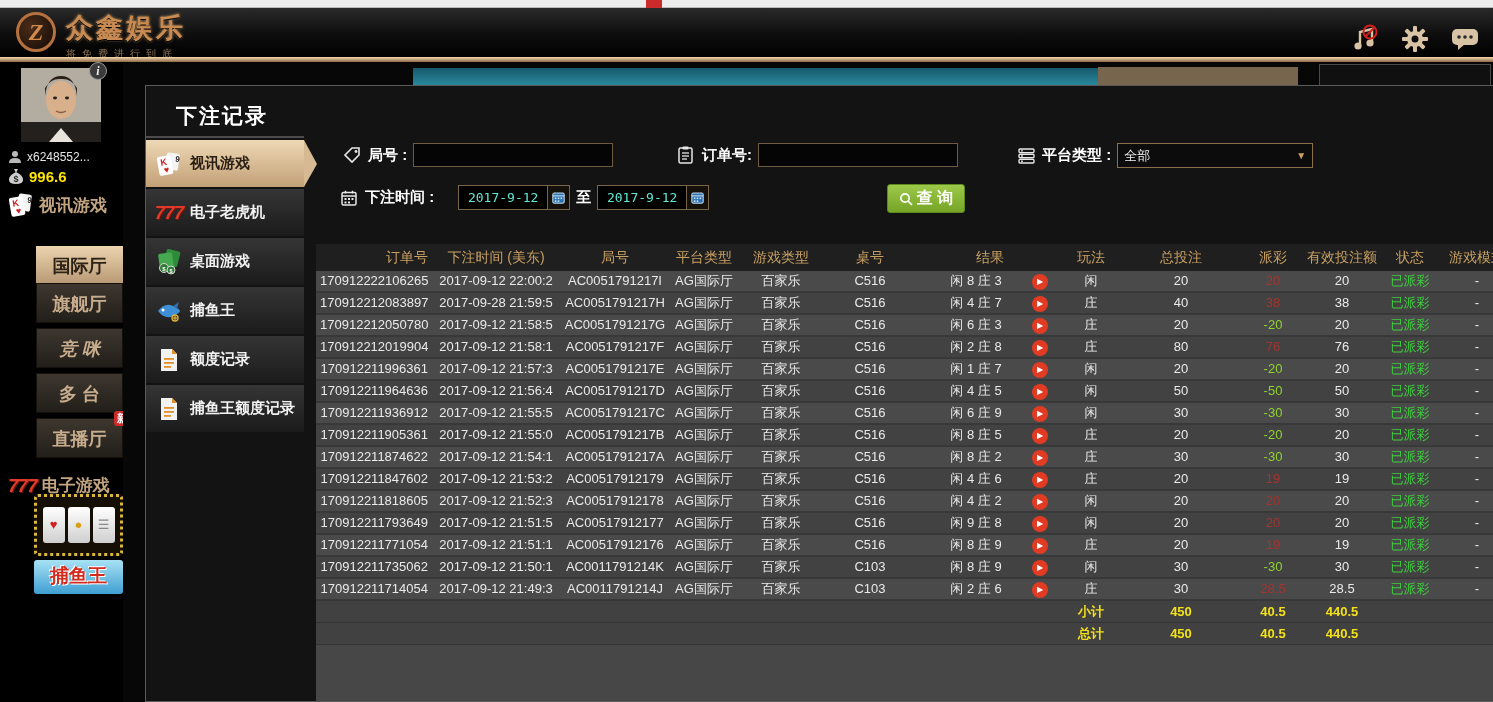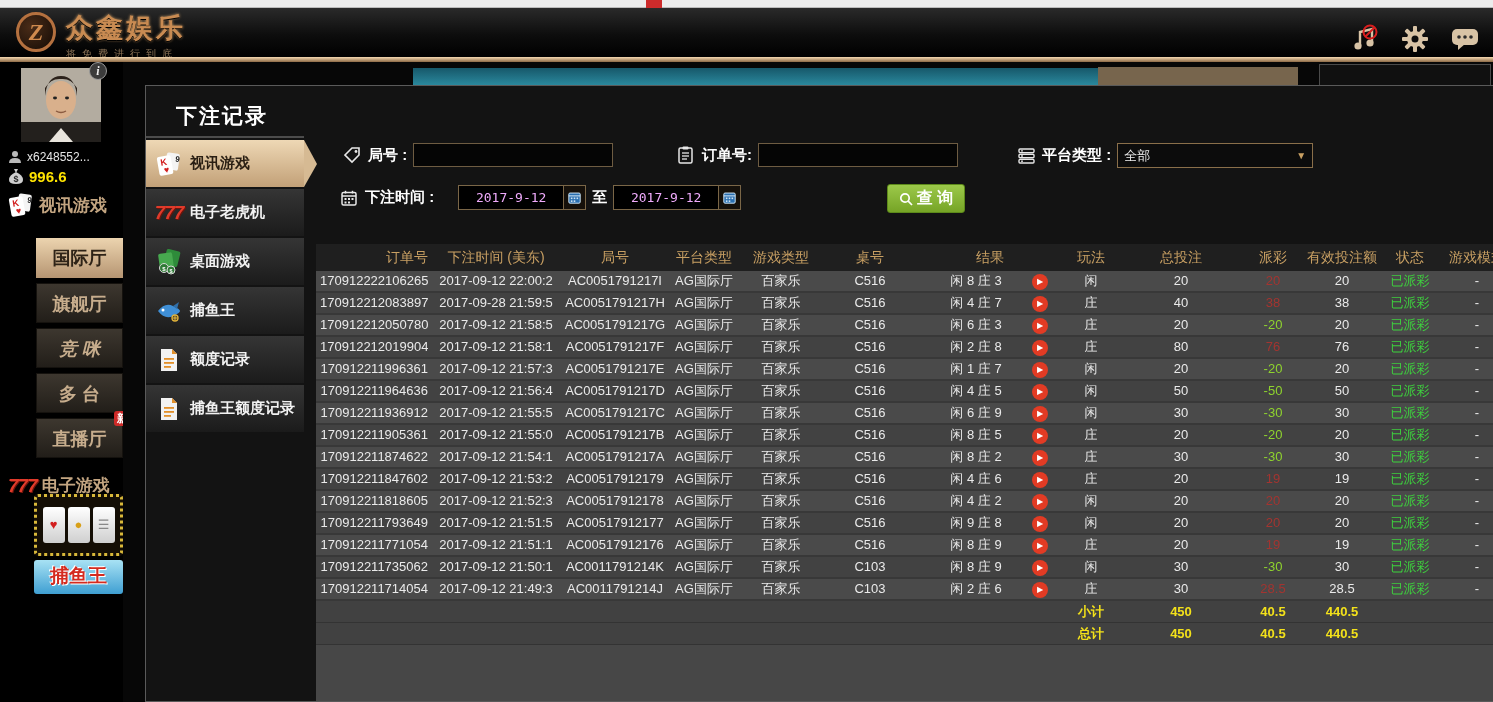--- a/index.html
+++ b/index.html
@@ -70,21 +70,21 @@
   .tab .ticon { width:28px; flex:none; display:flex; justify-content:center; }
 
   
   .fgroup { position:absolute; display:flex; align-items:center; gap:6px; color:#fff; font-size:15px; font-weight:bold; }
   .fico { width:18px; display:flex; }
   .tinput { width:200px; height:24px; background:#050505; border:1px solid #6e5c42; color:#eee; padding:0 5px; font-size:13px; }
   .dselect { width:196px; height:25px; background:#0c0c0c; border:1px solid #8a6f4a; color:#eee; font-size:13px; font-weight:normal;
     display:flex; align-items:center; padding:0 6px; justify-content:space-between; }
   .dselect .arr { color:#c9a063; font-size:10px; }
   .dwrap { display:flex; height:25px; border:1px solid #7a6647; background:#000; }
-  .dval { width:104px; text-align:center; line-height:23px; font-family:"DejaVu Sans Mono",monospace; font-size:13px; font-weight:normal; color:#f0abfc; }
+  .dval { width:88px; text-align:center; line-height:23px; font-family:"DejaVu Sans Mono",monospace; font-size:13px; font-weight:normal; color:#5eead4; }
   .dcal { width:22px; background:#15100a; border-left:1px solid #7a6647; display:flex; align-items:center; justify-content:center; }
   #search-btn { position:absolute; left:741px; top:98px; width:78px; height:29px;
     background:linear-gradient(#9cc94a,#76a426); border:1px solid #5d8a1a; border-radius:3px;
     color:#fff; font-size:16px; font-weight:bold; display:flex; align-items:center; justify-content:center; gap:4px; cursor:pointer; }
   #row1 { top:57px; } #row2 { top:99px; }
 
   
   #table { position:absolute; left:170px; top:158px; width:1178px; bottom:0; background:#474747; overflow:hidden; }
   .trow { display:flex; width:1196px; }
   #thead { height:27px; background:#1f1f1f; color:#c9a063; font-size:14px; }
@@ -193,21 +193,21 @@
           <rect x="10" y="2" width="13" height="17" rx="2" fill="#f4f4f4" transform="rotate(8 16 10)"></rect>
           <text x="19" y="10" font-size="8" font-weight="bold" fill="#222" transform="rotate(8 16 10)">9</text>
           <rect x="2" y="5" width="14" height="19" rx="2" fill="#fff" transform="rotate(-10 9 14)"></rect>
           <text x="5" y="14" font-size="9" font-weight="bold" fill="#d21f1f" transform="rotate(-10 9 14)">K</text>
           <text x="7" y="22" font-size="9" fill="#d21f1f" transform="rotate(-10 9 14)">♥</text>
         </svg>
       </span>
       <span class="lbl">视讯游戏</span>
     </div>
 
-    <div class="hall active" style="top:176px;">
+    <div class="hall active" style="top:184px;">
       <span>国际厅</span>
     </div>
     <div class="hall" style="top:221px;">
       <span>旗舰厅</span>
     </div>
     <div class="hall" style="top:266px;font-style:italic;">
       <span>竞 咪</span>
     </div>
     <div class="hall" style="top:311px;">
       <span>多 台</span>

